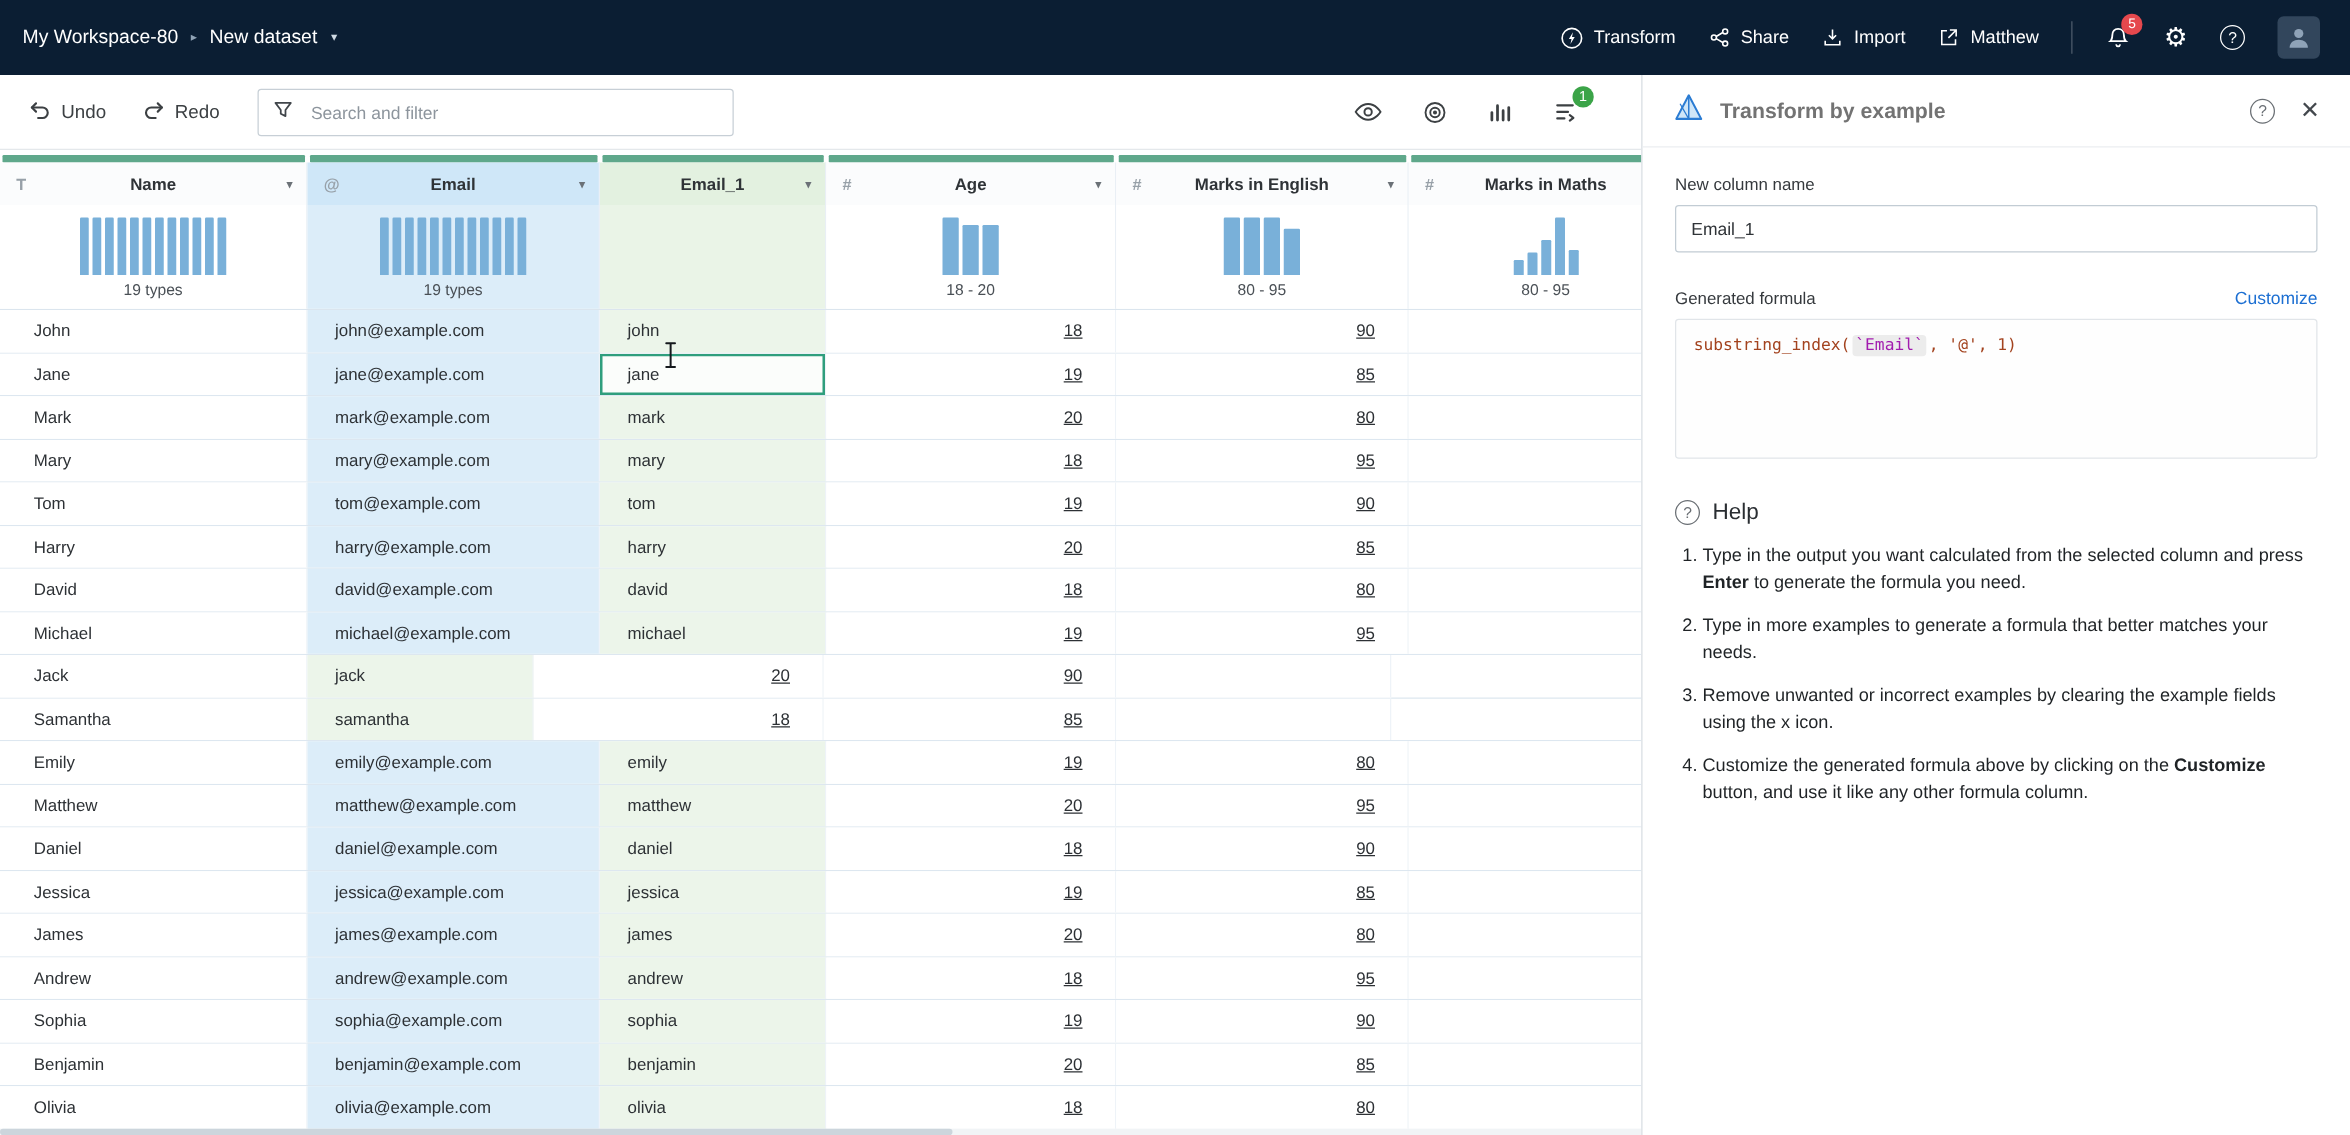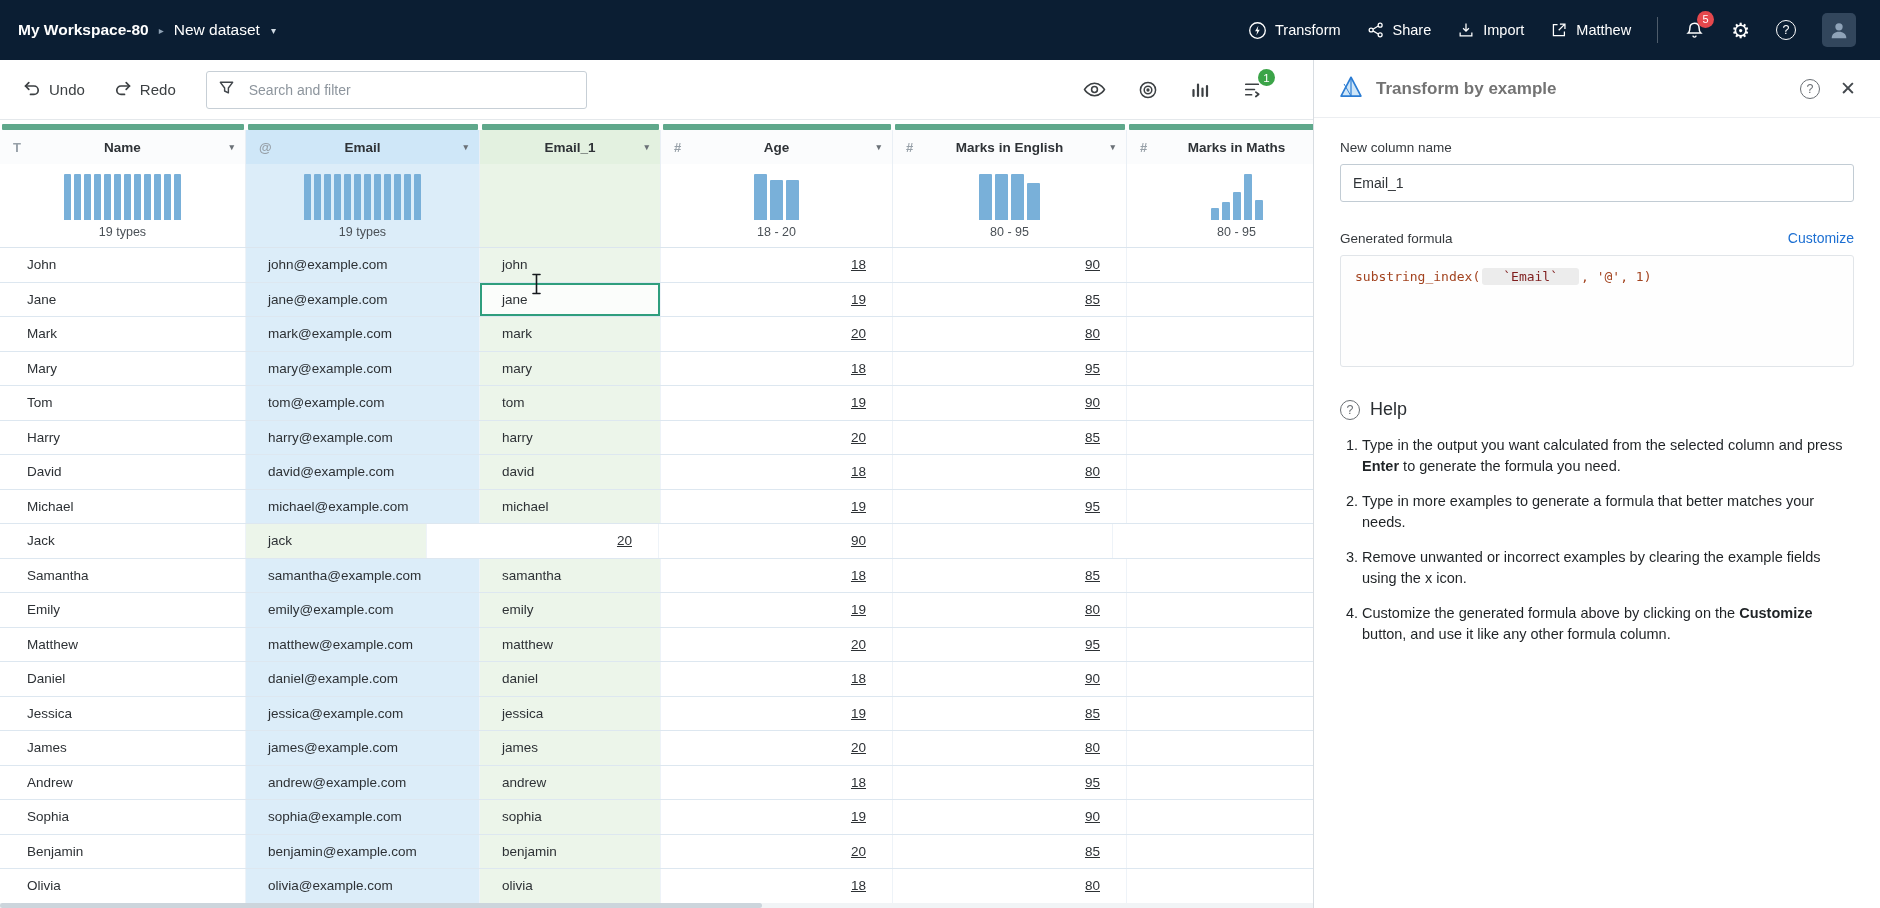--- a/index.html
+++ b/index.html
@@ -3,21 +3,21 @@
 <meta charset="utf-8">
 <style>
   * { box-sizing: border-box; margin: 0; padding: 0; }
   html, body { width: 1880px; height: 908px; overflow: hidden; }
   body { font-family: "Liberation Sans", sans-serif; background: #fff; color: #2d3135; }
   .app { width: 1880px; height: 908px; display: flex; flex-direction: column; }
 
   
   .topbar { flex: 0 0 60px; background: #0b1e33; color: #fff; display: flex; align-items: center; padding: 0 24px 0 18px; }
   .tb-left { display: flex; align-items: center; gap: 10px; font-size: 15.5px; }
-  .ws-name { font-weight: 700; cursor: pointer; }
+  .ws-name { font-weight: 400; cursor: pointer; }
   .crumb-chev { color: #8fa2b5; font-size: 10px; }
   .ds-name { font-weight: 500; cursor: pointer; }
   .ds-caret { color: #cfd9e2; font-size: 10px; margin-left: 1px; }
   .tb-right { margin-left: auto; display: flex; align-items: center; gap: 26px; }
   .tb-action { display: flex; align-items: center; gap: 8px; font-size: 14.5px; cursor: pointer; }
   .tb-action svg, .tb-iconbtn svg { display: block; }
   .tb-divider { width: 1px; height: 26px; background: rgba(255,255,255,.28); }
   .tb-iconbtn { position: relative; cursor: pointer; display: flex; align-items: center; }
   .badge-red { position: absolute; top: -9px; right: -9px; background: #e5484d; color: #fff; font-size: 11px;
     min-width: 17px; height: 17px; border-radius: 9px; display: flex; align-items: center; justify-content: center; padding: 0 4px; }
@@ -86,21 +86,21 @@
     display: flex; align-items: center; justify-content: center; font-size: 12.5px; cursor: pointer; }
   .close-x { font-size: 19px; color: #43484d; cursor: pointer; line-height: 1; }
   .panel-body { padding: 22px 26px; overflow: hidden; }
   .field-label { font-size: 13.5px; color: #35393d; margin-bottom: 9px; }
   .text-input { width: 100%; height: 38px; border: 1px solid #c2ccd4; border-radius: 3px; padding: 0 12px;
     font-size: 14px; color: #2f3337; font-family: inherit; outline: none; }
   .formula-head { margin-top: 28px; display: flex; justify-content: space-between; align-items: center; margin-bottom: 9px; }
   .customize { color: #1c6fd2; font-size: 14px; cursor: pointer; }
   .formula-box { border: 1px solid #e1e5e9; border-radius: 3px; min-height: 112px; padding: 13px 14px;
     font-family: "DejaVu Sans Mono", monospace; font-size: 13px; color: #a3431f; background: #fefefe; }
-  .chip { background: #ececec; color: #7f1d1d; border-radius: 3px; padding: 1px 21px; margin: 0 2px; }
+  .chip { background: #ececec; color: #a21caf; border-radius: 3px; padding: 1px 2px; margin: 0 2px; }
   .help-head { margin-top: 32px; display: flex; align-items: center; gap: 10px; }
   .help-title { font-size: 18px; color: #2a2e32; font-weight: 400; }
   .help-list { margin: 15px 0 0; padding-left: 22px; font-size: 14.5px; color: #1f2326; }
   .help-list li { margin-bottom: 15px; line-height: 1.42; }
   .help-list b { font-weight: 700; }
 </style>
 </head>
 <body>
 
 <div class="app">
@@ -420,21 +420,20 @@
             </div>
             <div class="trow">
               <div class="tcell c0 tint-none al k-name">Jack</div>
               <div class="tcell c2 tint-green al k-email_1">jack</div>
               <div class="tcell c3 tint-none ar k-age">20</div>
               <div class="tcell c4 tint-none ar k-english">90</div>
               <div class="tcell c5 tint-none ar k-maths"></div>
             </div>
             <div class="trow">
               <div class="tcell c0 tint-none al k-name">Samantha</div>
-              <div class="tcell c1 tint-blue al k-email">samantha@example.com</div>
               <div class="tcell c2 tint-green al k-email_1">samantha</div>
               <div class="tcell c3 tint-none ar k-age">18</div>
               <div class="tcell c4 tint-none ar k-english">85</div>
               <div class="tcell c5 tint-none ar k-maths"></div>
             </div>
             <div class="trow">
               <div class="tcell c0 tint-none al k-name">Emily</div>
               <div class="tcell c1 tint-blue al k-email">emily@example.com</div>
               <div class="tcell c2 tint-green al k-email_1">emily</div>
               <div class="tcell c3 tint-none ar k-age">19</div>

